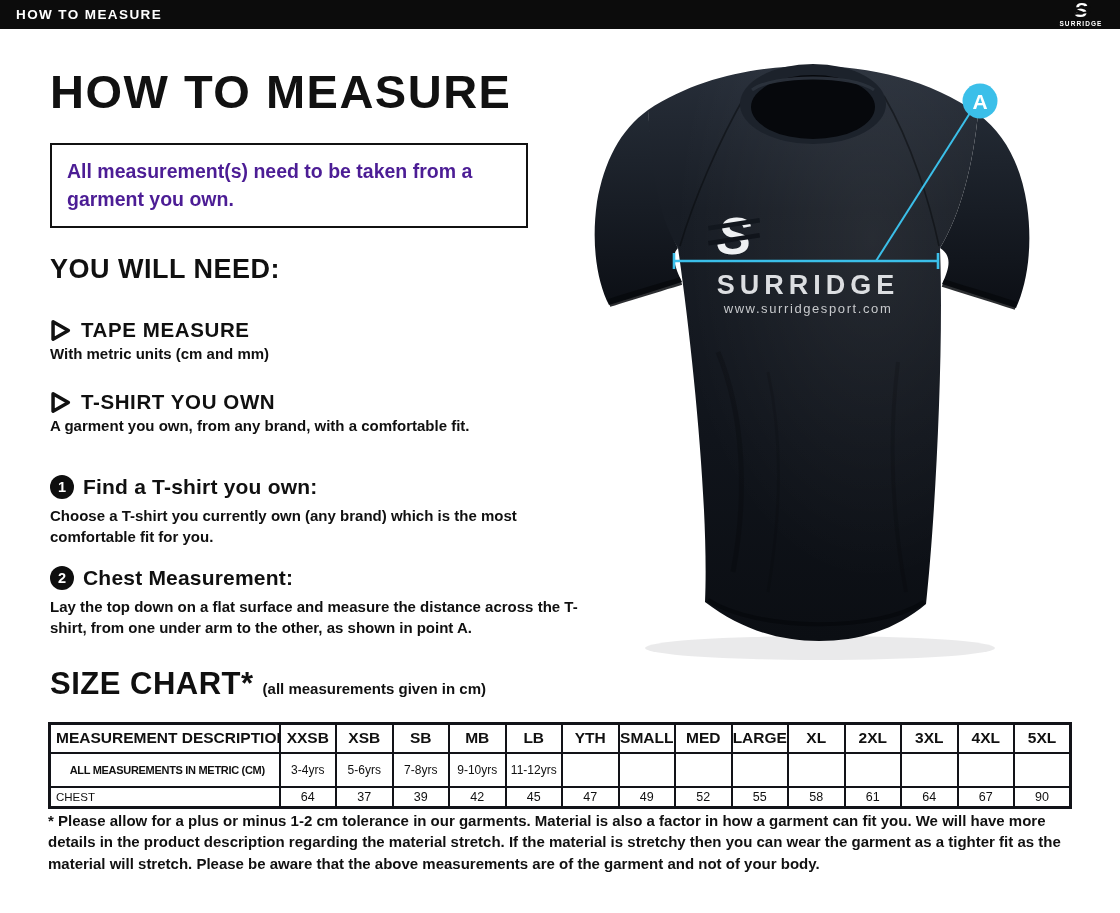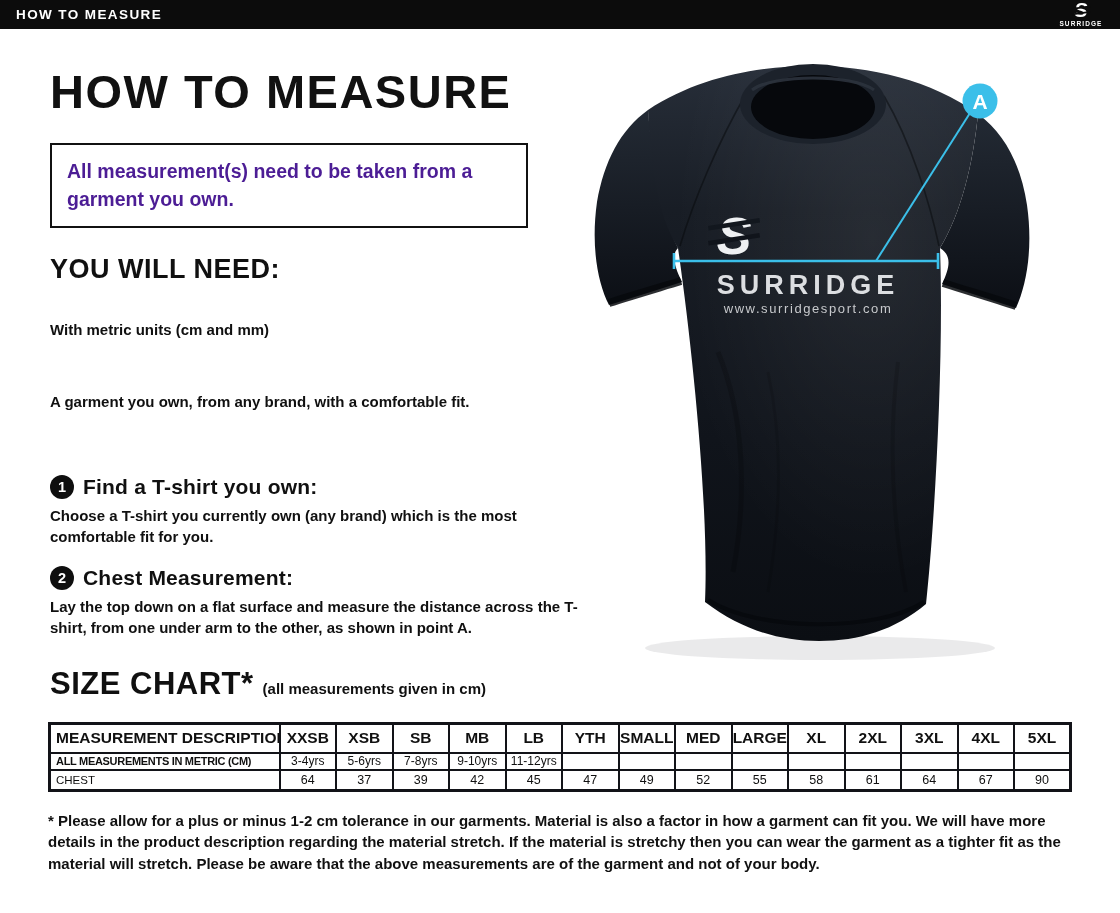--- a/index.html
+++ b/index.html
@@ -77,21 +77,21 @@
     border:3px solid #121318;
   }
   .size-table th, .size-table td {
     border:2px solid #121318; text-align:center; vertical-align:middle;
     overflow:hidden; white-space:nowrap;
   }
   .size-table th { height:29px; font-size:15.5px; font-weight:bold; }
   .size-table th.col-desc, .size-table td.col-desc {
     width:230px; text-align:left; padding-left:5px;
   }
-  .size-table tr.row-metric td { height:17px; font-size:12px; font-weight:normal; }
+  .size-table tr.row-metric td { height:34px; font-size:12px; font-weight:normal;text-align:center; }
   .size-table tr.row-metric td.col-desc { font-size:11px; font-weight:bold; letter-spacing:-0.3px; }
   .size-table tr.row-chest td { height:21px; font-size:12.5px; font-weight:normal; }
   .size-table tr.row-chest td.col-desc { font-size:11.5px; }
 
   .footnote {
     position:absolute; left:48px; top:810px; width:1040px;
     font-size:15px; font-weight:bold; line-height:1.42; color:#111;
   }
 
   
@@ -112,24 +112,36 @@
   </div>
 </div>
 
 <h1 class="page-title">HOW TO MEASURE</h1>
 
 <div class="notice-box">All measurement(s) need to be taken from a garment you own.</div>
 
 <div class="need-heading">YOU WILL NEED:</div>
 
 <div class="need-item first">
+  <div class="need-head">
+    <svg class="tri-icon" viewBox="0 0 24 26">
+      <path d="M3.5,3 L21,13 L3.5,23 Z" fill="#ffffff" stroke="#111111" stroke-width="4" stroke-linejoin="round"></path>
+    </svg>
+    <span class="need-label">TAPE MEASURE</span>
+  </div>
   <div class="need-desc">With metric units (cm and mm)</div>
 </div>
 
 <div class="need-item second">
+  <div class="need-head">
+    <svg class="tri-icon" viewBox="0 0 24 26">
+      <path d="M3.5,3 L21,13 L3.5,23 Z" fill="#ffffff" stroke="#111111" stroke-width="4" stroke-linejoin="round"></path>
+    </svg>
+    <span class="need-label">T-SHIRT YOU OWN</span>
+  </div>
   <div class="need-desc">A garment you own, from any brand, with a comfortable fit.</div>
 </div>
 
 <div class="step-item first">
   <div class="step-head">
     <span class="step-badge">1</span>
     <span class="step-title">Find a T-shirt you own:</span>
   </div>
   <div class="step-desc">Choose a T-shirt you currently own (any brand) which is the most comfortable fit for you.</div>
 </div>

